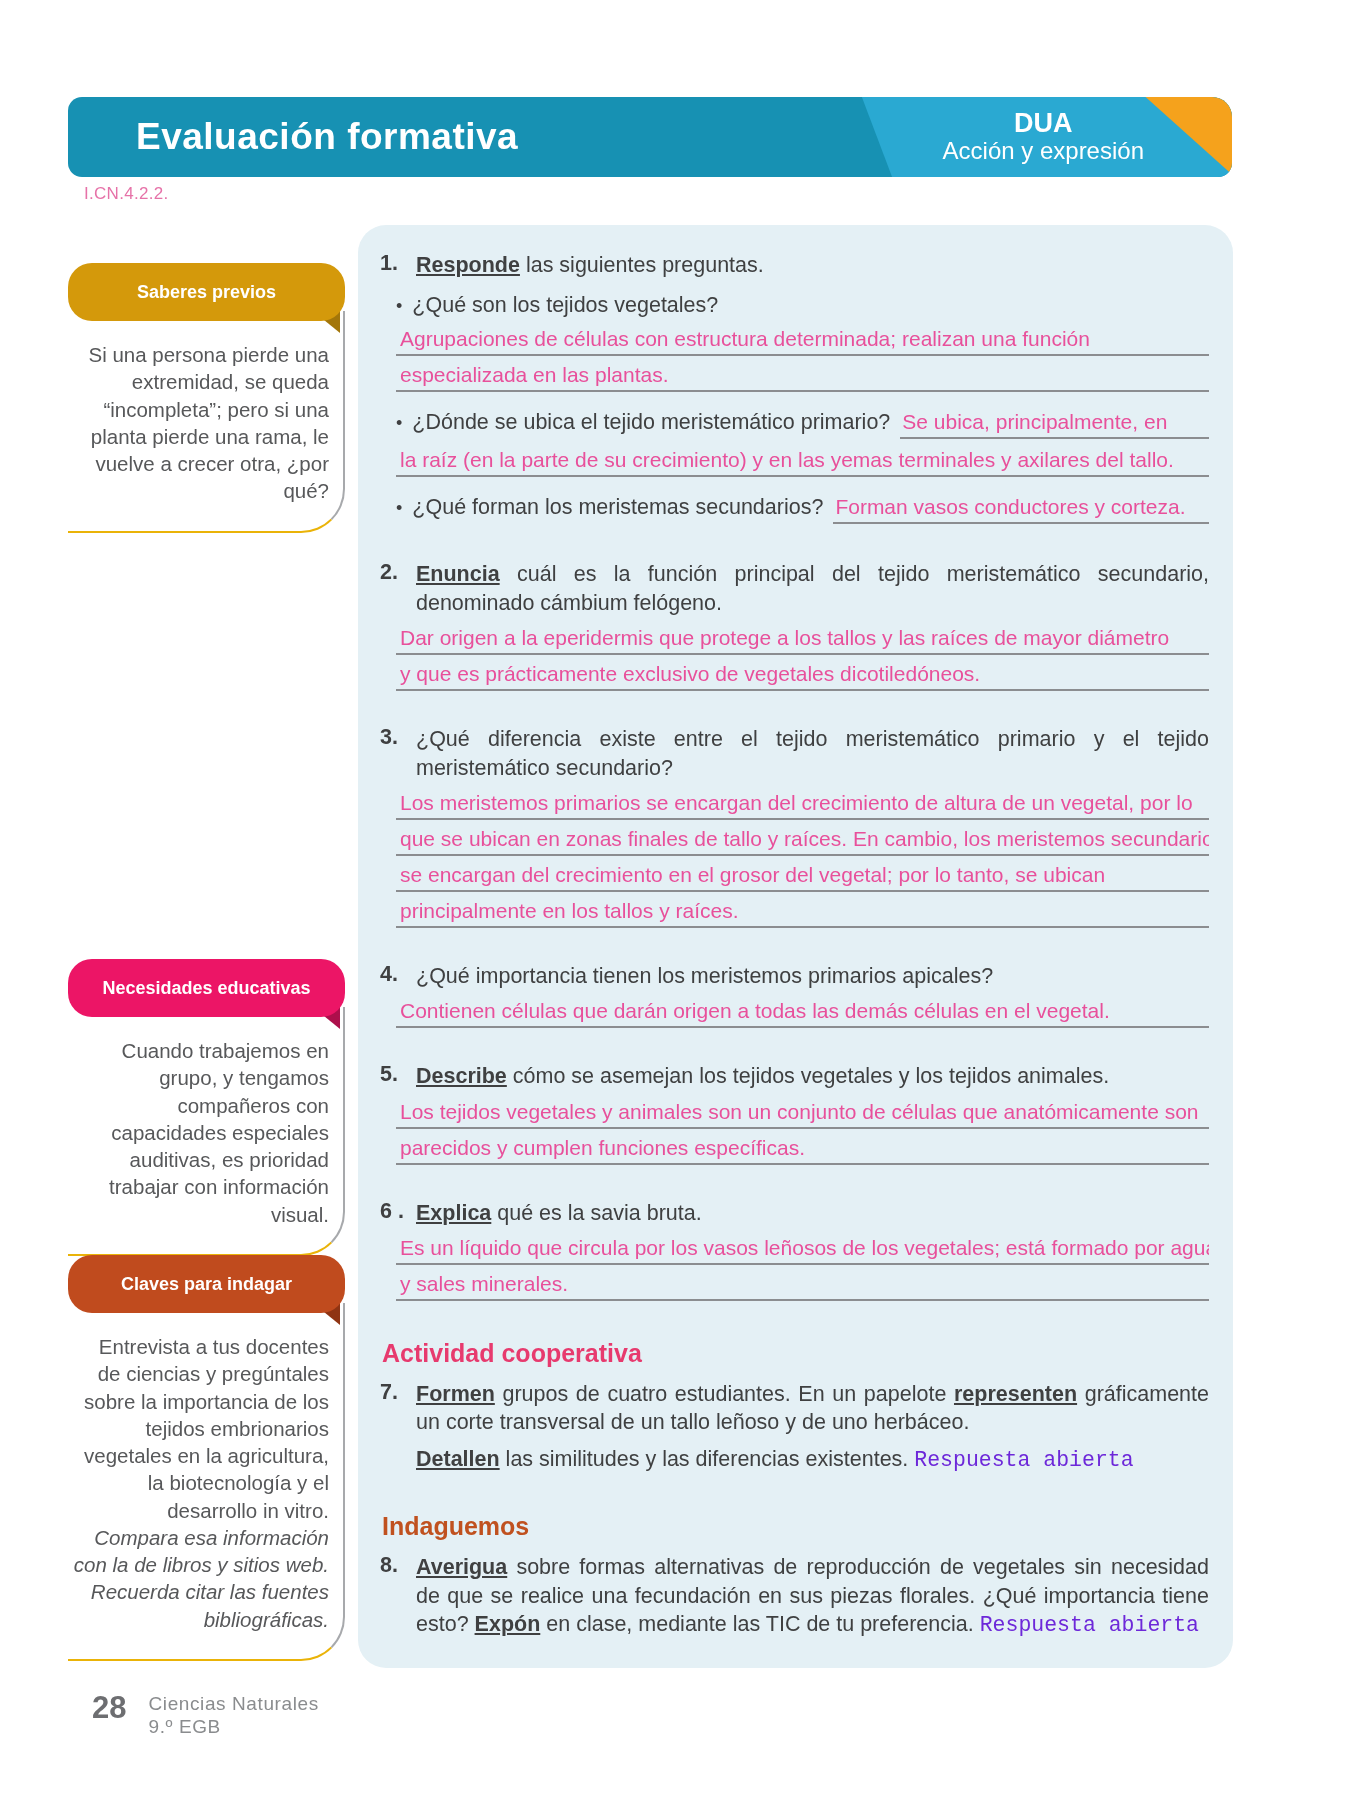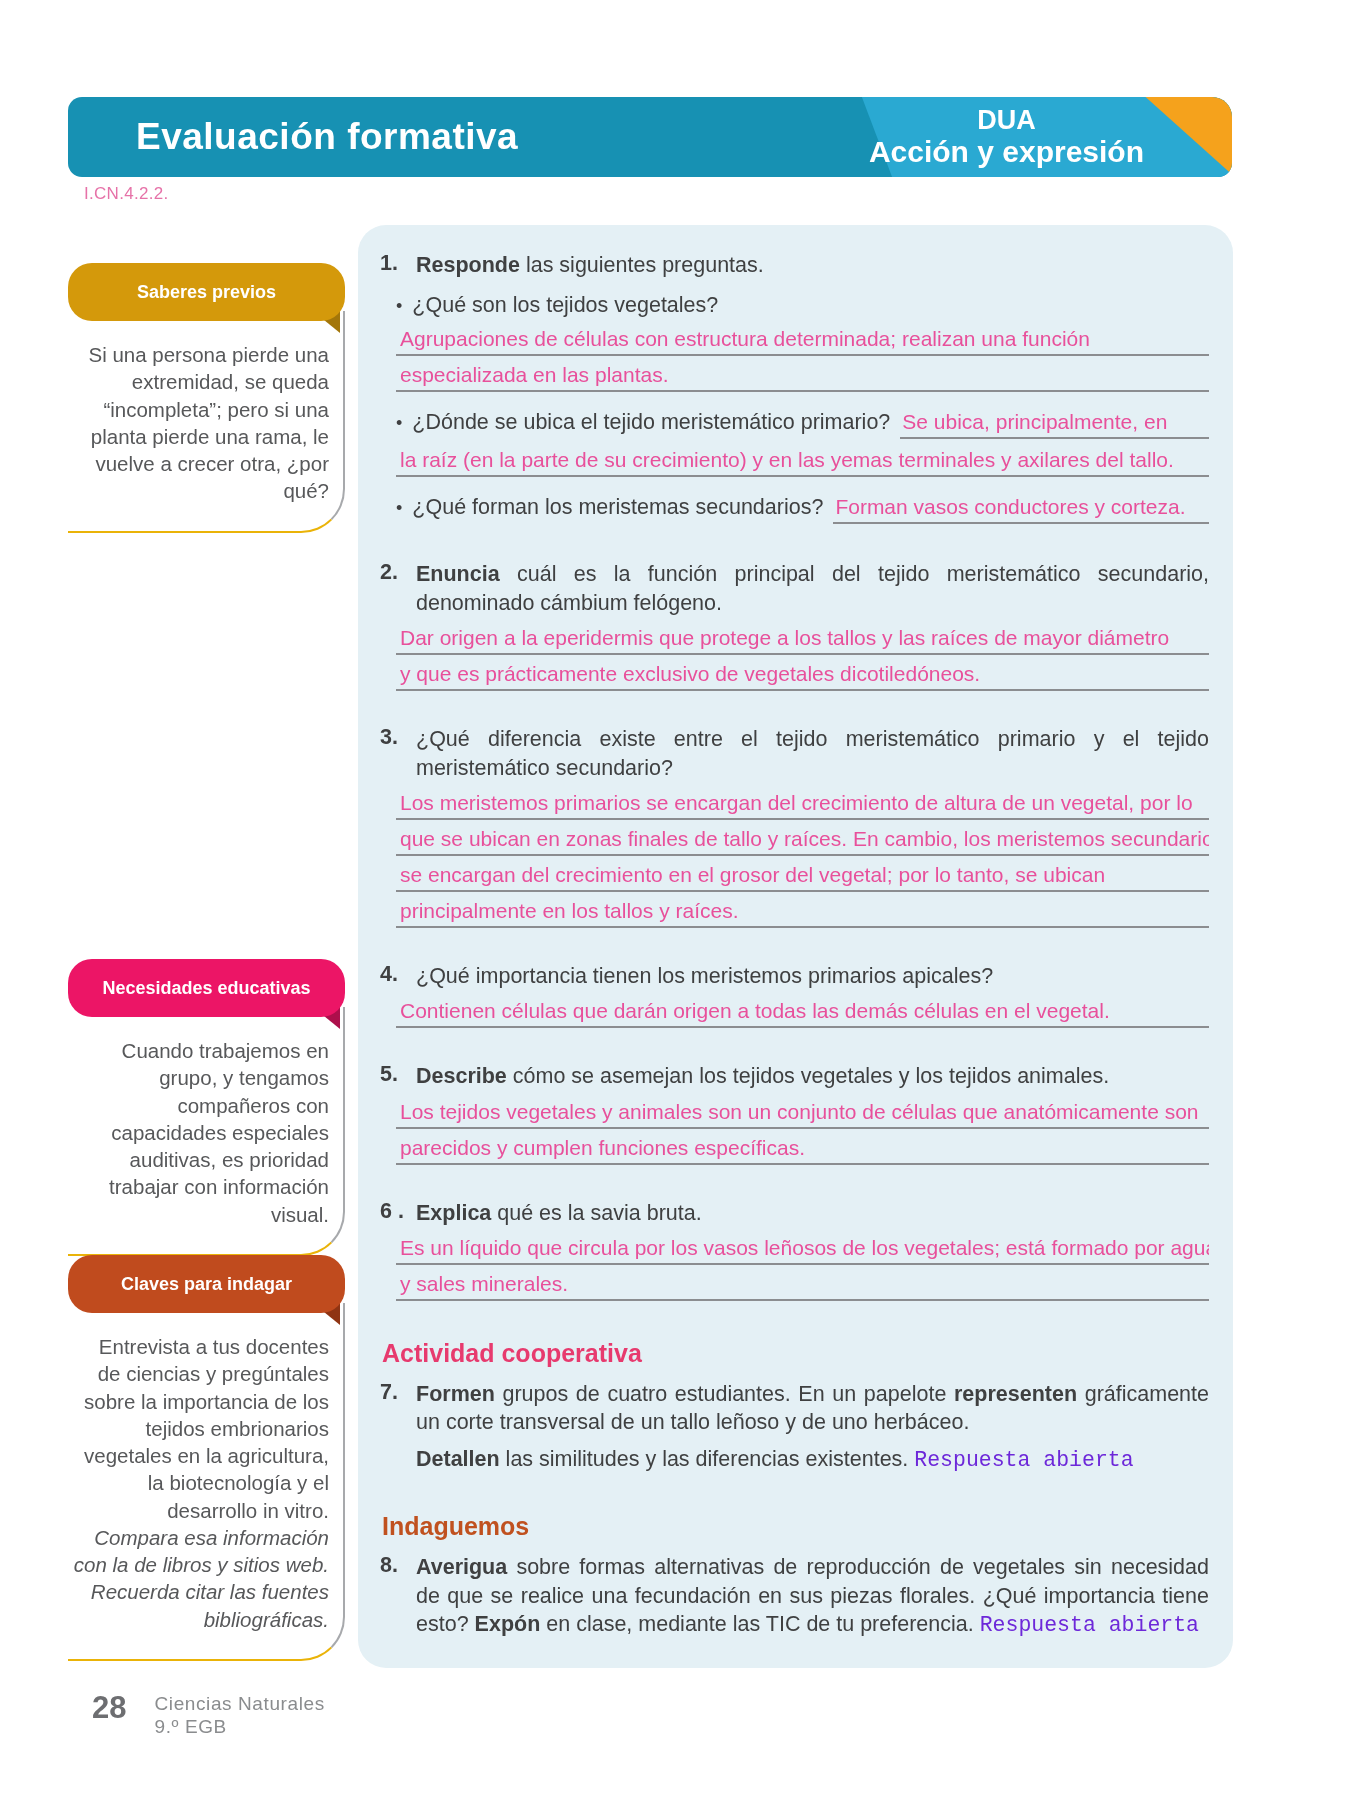--- a/index.html
+++ b/index.html
@@ -25,21 +25,21 @@
   }
   .banner-title {
     position:relative; z-index:2; color:#fff; font-size:37px; font-weight:600;
     letter-spacing:.5px; line-height:80px; padding-left:20px;
   }
   .dua {
     position:absolute; z-index:2; right:88px; top:50%; transform:translateY(-50%);
     text-align:center; color:#fff; line-height:1.12;
   }
   .dua-main { font-size:27px; font-weight:bold; }
-  .dua-sub  { font-size:30px; font-weight:bold; }
+  .dua-sub  { font-size:24px; font-weight:normal; }
 
   .std-code {
     position:absolute; left:84px; top:184px;
     color:#e672a8; font-size:17px; letter-spacing:.3px;
   }
 
   
   .callout { position:absolute; left:68px; width:277px; }
   .co-pill {
     position:relative; z-index:2; height:58px; border-radius:24px;
@@ -72,21 +72,21 @@
   .panel {
     position:absolute; left:358px; top:225px; width:875px; height:1443px;
     background:#e4f0f5; border-radius:28px;
     padding:26px 24px 30px 22px;
   }
   .blk { font-size:21.5px; }
   .blk-q { display:flex; margin-top:34px; }
   #question-blocks > .blk:first-child { margin-top:0; }
   .qnum { width:36px; flex:0 0 36px; font-weight:bold; }
   .qtext { flex:1; text-align:justify; line-height:1.32; }
-  .seg-b { font-weight:bold; }
+  .seg-b { font-weight:bold;text-decoration:underline; }
   .seg-open { color:#6d28d9;font-family:Liberation Mono, monospace; }
 
   .blk-bullet { display:flex; align-items:baseline; margin-top:14px; margin-left:16px; }
   .blk-bullet .dot { margin-right:10px; font-size:18px; }
   .blk-bullet .seg { white-space:nowrap; }
   .seg-ans {
     flex:1 1 auto; color:#e8509b; border-bottom:2px solid #8b8d90;
     margin-left:10px; padding:0 4px 3px 2px; font-size:21px;
   }
 
@@ -100,21 +100,21 @@
   .blk-ans + .blk-q { margin-top:34px; }
   .blk-bullet + .blk-q { margin-top:36px; }
 
   .blk-heading { font-size:25px; font-weight:bold; margin-top:38px; margin-left:2px; }
   .blk-heading.theme-pink { color:#e73a6e; }
   .blk-heading.theme-rust { color:#c0511f; }
   .blk-heading + .blk-q { margin-top:12px; }
   .blk-sub { margin-top:8px; }
 
   
-  .footer { position:absolute; left:92px; top:1692px; display:flex; gap:28px; align-items:flex-start; }
+  .footer { position:absolute; left:92px; top:1692px; display:flex; gap:22px; align-items:flex-start; }
   .page-num { font-size:31px; font-weight:bold; color:#6d6e71; line-height:1; }
   .course { font-size:19px; color:#8a8c8e; line-height:1.22; letter-spacing:.6px; }
 </style>
 </head>
 <body>
 
 <header class="banner">
   <div class="banner-light"></div>
   <div class="banner-corner"></div>
   <h1 class="banner-title">Evaluación formativa</h1>

